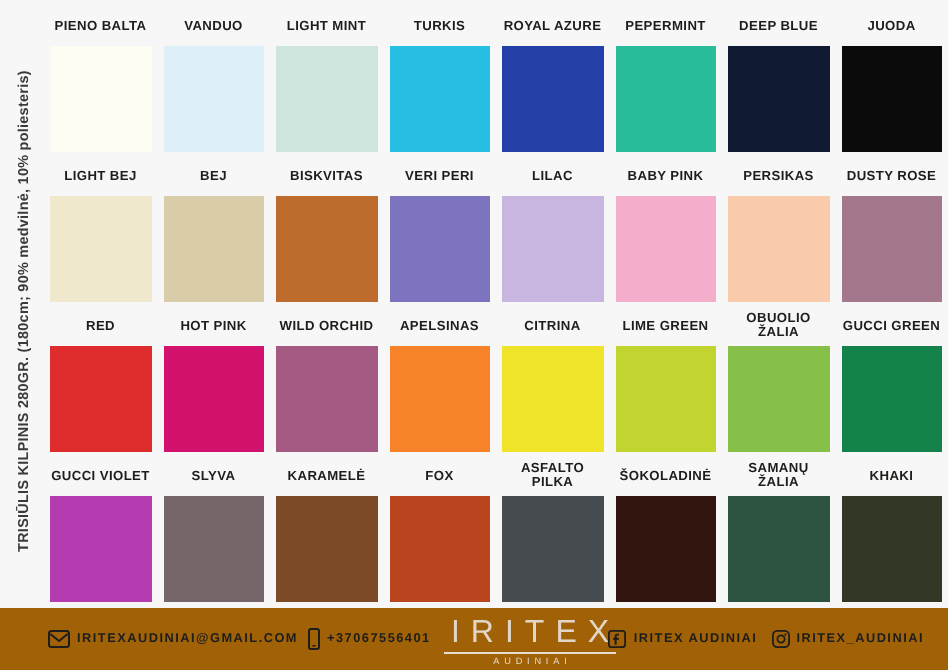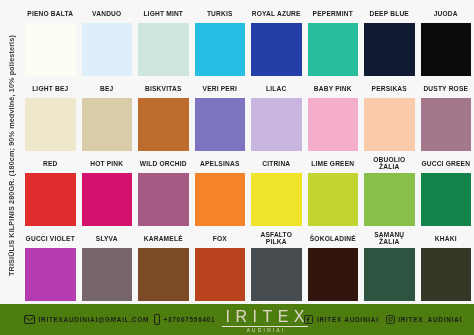--- a/index.html
+++ b/index.html
@@ -80,21 +80,21 @@
     margin-bottom: 3px;
   }
 
   
   #footer {
     position: absolute;
     left: 0;
     bottom: 0;
     width: 474px;
     height: 31px;
-    background: #4d7c0f;
+    background: #a16207;
     display: flex;
     align-items: center;
   }
   #footer-left {
     position: absolute;
     left: 24px;
     display: flex;
     align-items: center;
     gap: 5px;
   }

